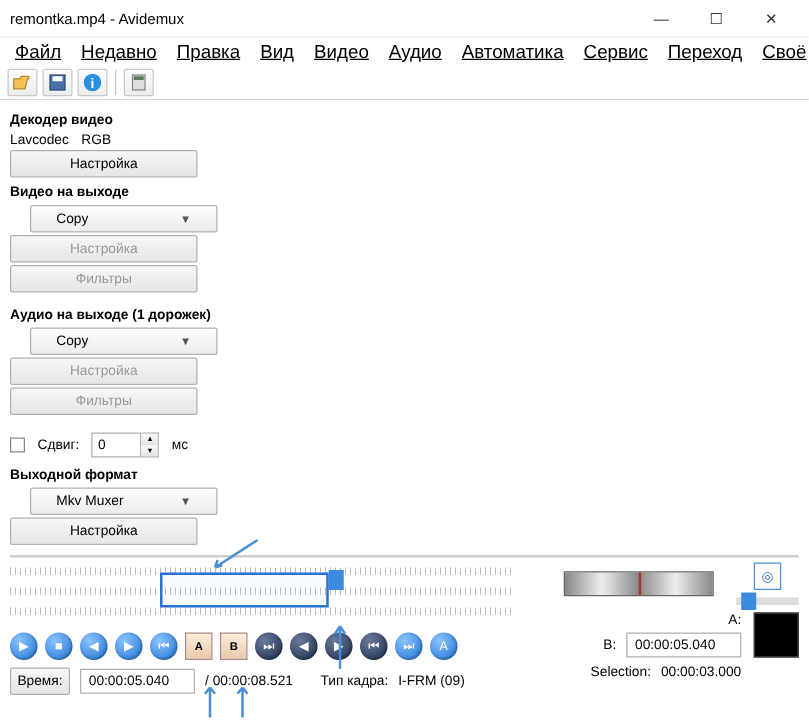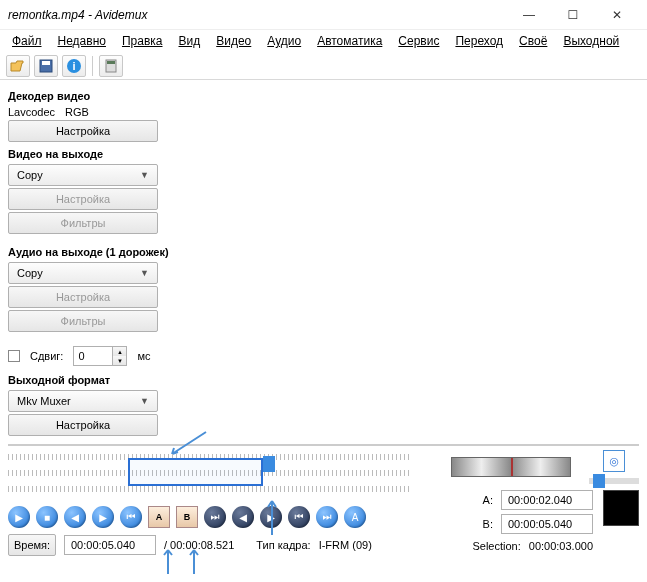--- a/index.html
+++ b/index.html
@@ -1,33 +1,33 @@
 <!DOCTYPE html>
 <html><head>
 <meta charset="utf-8">
 <style>
   * { box-sizing: border-box; font-family: "Segoe UI", Tahoma, sans-serif; }
   body { margin: 0; background: #fff; width: 647px; height: 582px; font-size: 11px; color: #000; }
   .titlebar { height: 30px; display: flex; align-items: center; padding: 0 8px; border-bottom: 1px solid #eee; }
-  .titlebar .title { flex: 1; font-size: 12px; font-style: italic; }
+  .titlebar .title { flex: 1; font-size: 12px; }
   .winctl { width: 44px; height: 28px; display:flex; align-items:center; justify-content:center; font-size:12px; color:#333; }
   .menubar { height: 22px; display:flex; align-items:center; gap:4px; padding: 0 6px; }
-  .menubar span { padding: 2px 6px; font-size: 12px; }
+  .menubar span { padding: 2px 6px; font-size: 15px; }
   .menubar span u { text-decoration: underline; }
   .toolbar { height: 28px; display:flex; align-items:center; gap:4px; padding: 2px 6px; border-bottom:1px solid #d9d9d9; }
   .tbtn { width:24px; height:22px; border:1px solid #c8c8c8; background:linear-gradient(#fdfdfd,#ececec); border-radius:2px; display:flex; align-items:center; justify-content:center; }
   .sep { width:1px; height:20px; background:#ccc; margin:0 2px; }
   .content { display:flex; padding: 6px 8px 0 8px; gap:8px;flex-direction:column; }
   .leftcol { width: 170px; display:flex; flex-direction:column; gap:2px; }
   .section-label { font-weight:bold; font-size:11px; margin-top:4px; margin-bottom:2px; }
   .row { display:flex; align-items:center; gap:10px; font-size:11px; }
   .btn { height:22px; border:1px solid #b0b0b0; background:linear-gradient(#f7f7f7,#e6e6e6); display:flex; align-items:center; justify-content:center; border-radius:2px; font-size:11px; padding:0 8px; }
   .btn.wide { width:150px; }
   .btn.disabled { color:#999; }
-  .select { height:22px; border:1px solid #b0b0b0; background:linear-gradient(#fdfdfd,#ececec); display:flex; align-items:center; justify-content:space-between; padding:0 8px; width:150px; border-radius:2px; font-size:11px; }
+  .select { height:22px; border:1px solid #b0b0b0; background:linear-gradient(#fdfdfd,#ececec); display:flex; align-items:center; justify-content:space-between; padding:0 20px; width:150px; border-radius:2px; font-size:11px;margin-left:16px; }
   .select .chev { font-size:9px; color:#555; }
   .check { width:12px; height:12px; border:1px solid #888; background:#fff; }
   .spin { display:flex; align-items:center; }
   .spin input { width:40px; height:20px; border:1px solid #b0b0b0; font-size:11px; padding:0 4px; }
   .spin .arrows { width:14px; height:20px; border:1px solid #b0b0b0; border-left:none; display:flex; flex-direction:column; }
   .spin .arrows div { flex:1; display:flex; align-items:center; justify-content:center; font-size:6px; background:linear-gradient(#f7f7f7,#e6e6e6); }
   .preview { flex:1; height:240px; border:1px solid #ccc; background: radial-gradient(circle at 30% 40%, #fff 0%, #f0faff 20%, #cde8f7 50%, #a9cce9 80%, #9ab8d9 100%); position:relative; overflow:hidden; }
   .mark { position:absolute; width:10px; height:14px; background:#2a4a6a; transform:skew(-25deg); }
   .glare { position:absolute; border-radius:50%; background:radial-gradient(circle,#fff,#fff0); }
   .arrow-annot { position:absolute; stroke:#4a8fd6; stroke-width:2; fill:none; }
@@ -218,21 +218,20 @@
           <div class="sqicon">◎</div>
           <div class="slider-v">
               <div class="thumb"></div>
             </div>
         </div>
       </div>
       <div style="display:flex; gap:10px; align-items:flex-start;">
         <div class="bot-right">
           <div class="abrow">
             <span class="lab">A:</span>
-            <div class="txfield" style="width:92px">00:00:02.040</div>
           </div>
           <div class="abrow">
             <span class="lab">B:</span>
             <div class="txfield" style="width:92px">00:00:05.040</div>
           </div>
           <div class="abrow" style="margin-top:2px">
             <span>Selection:</span>
             <span>00:00:03.000</span>
           </div>
         </div>

